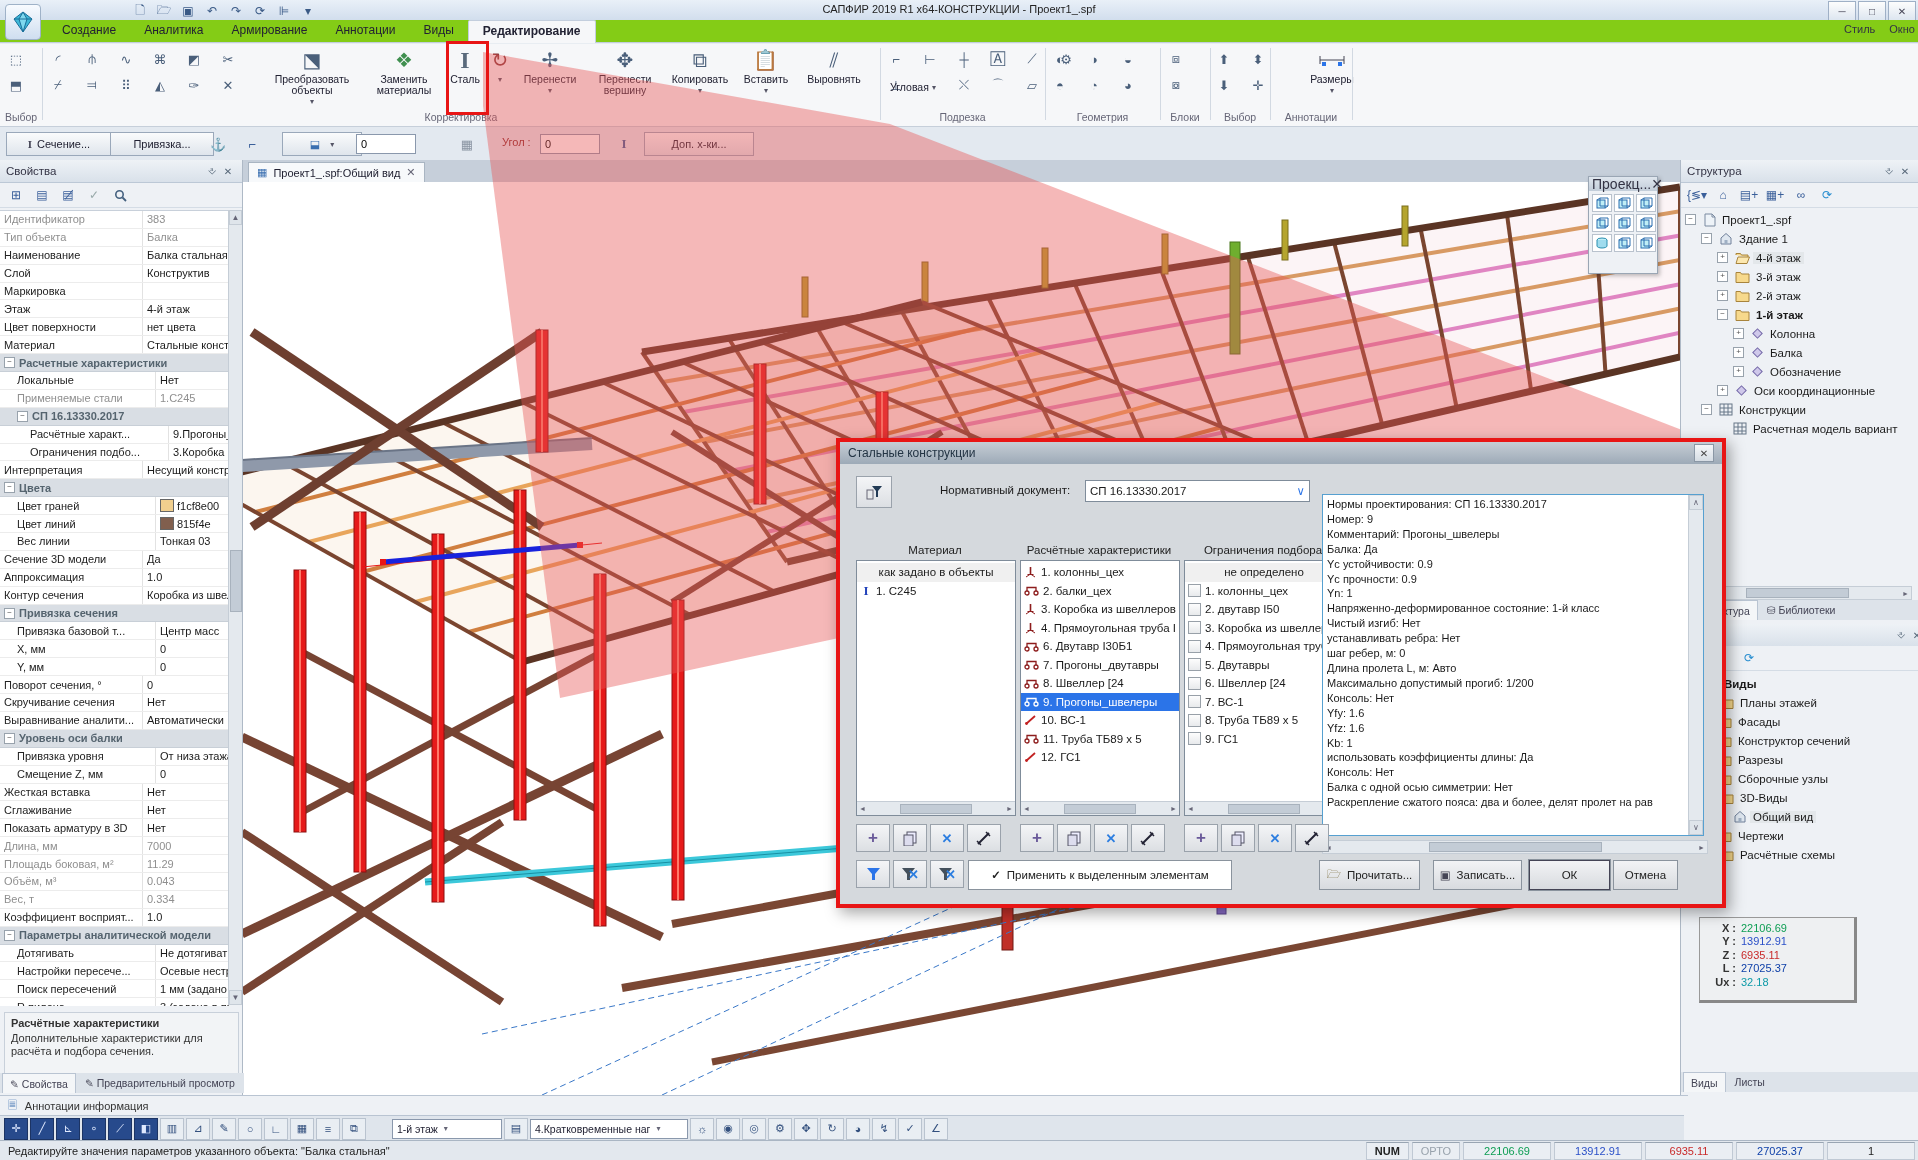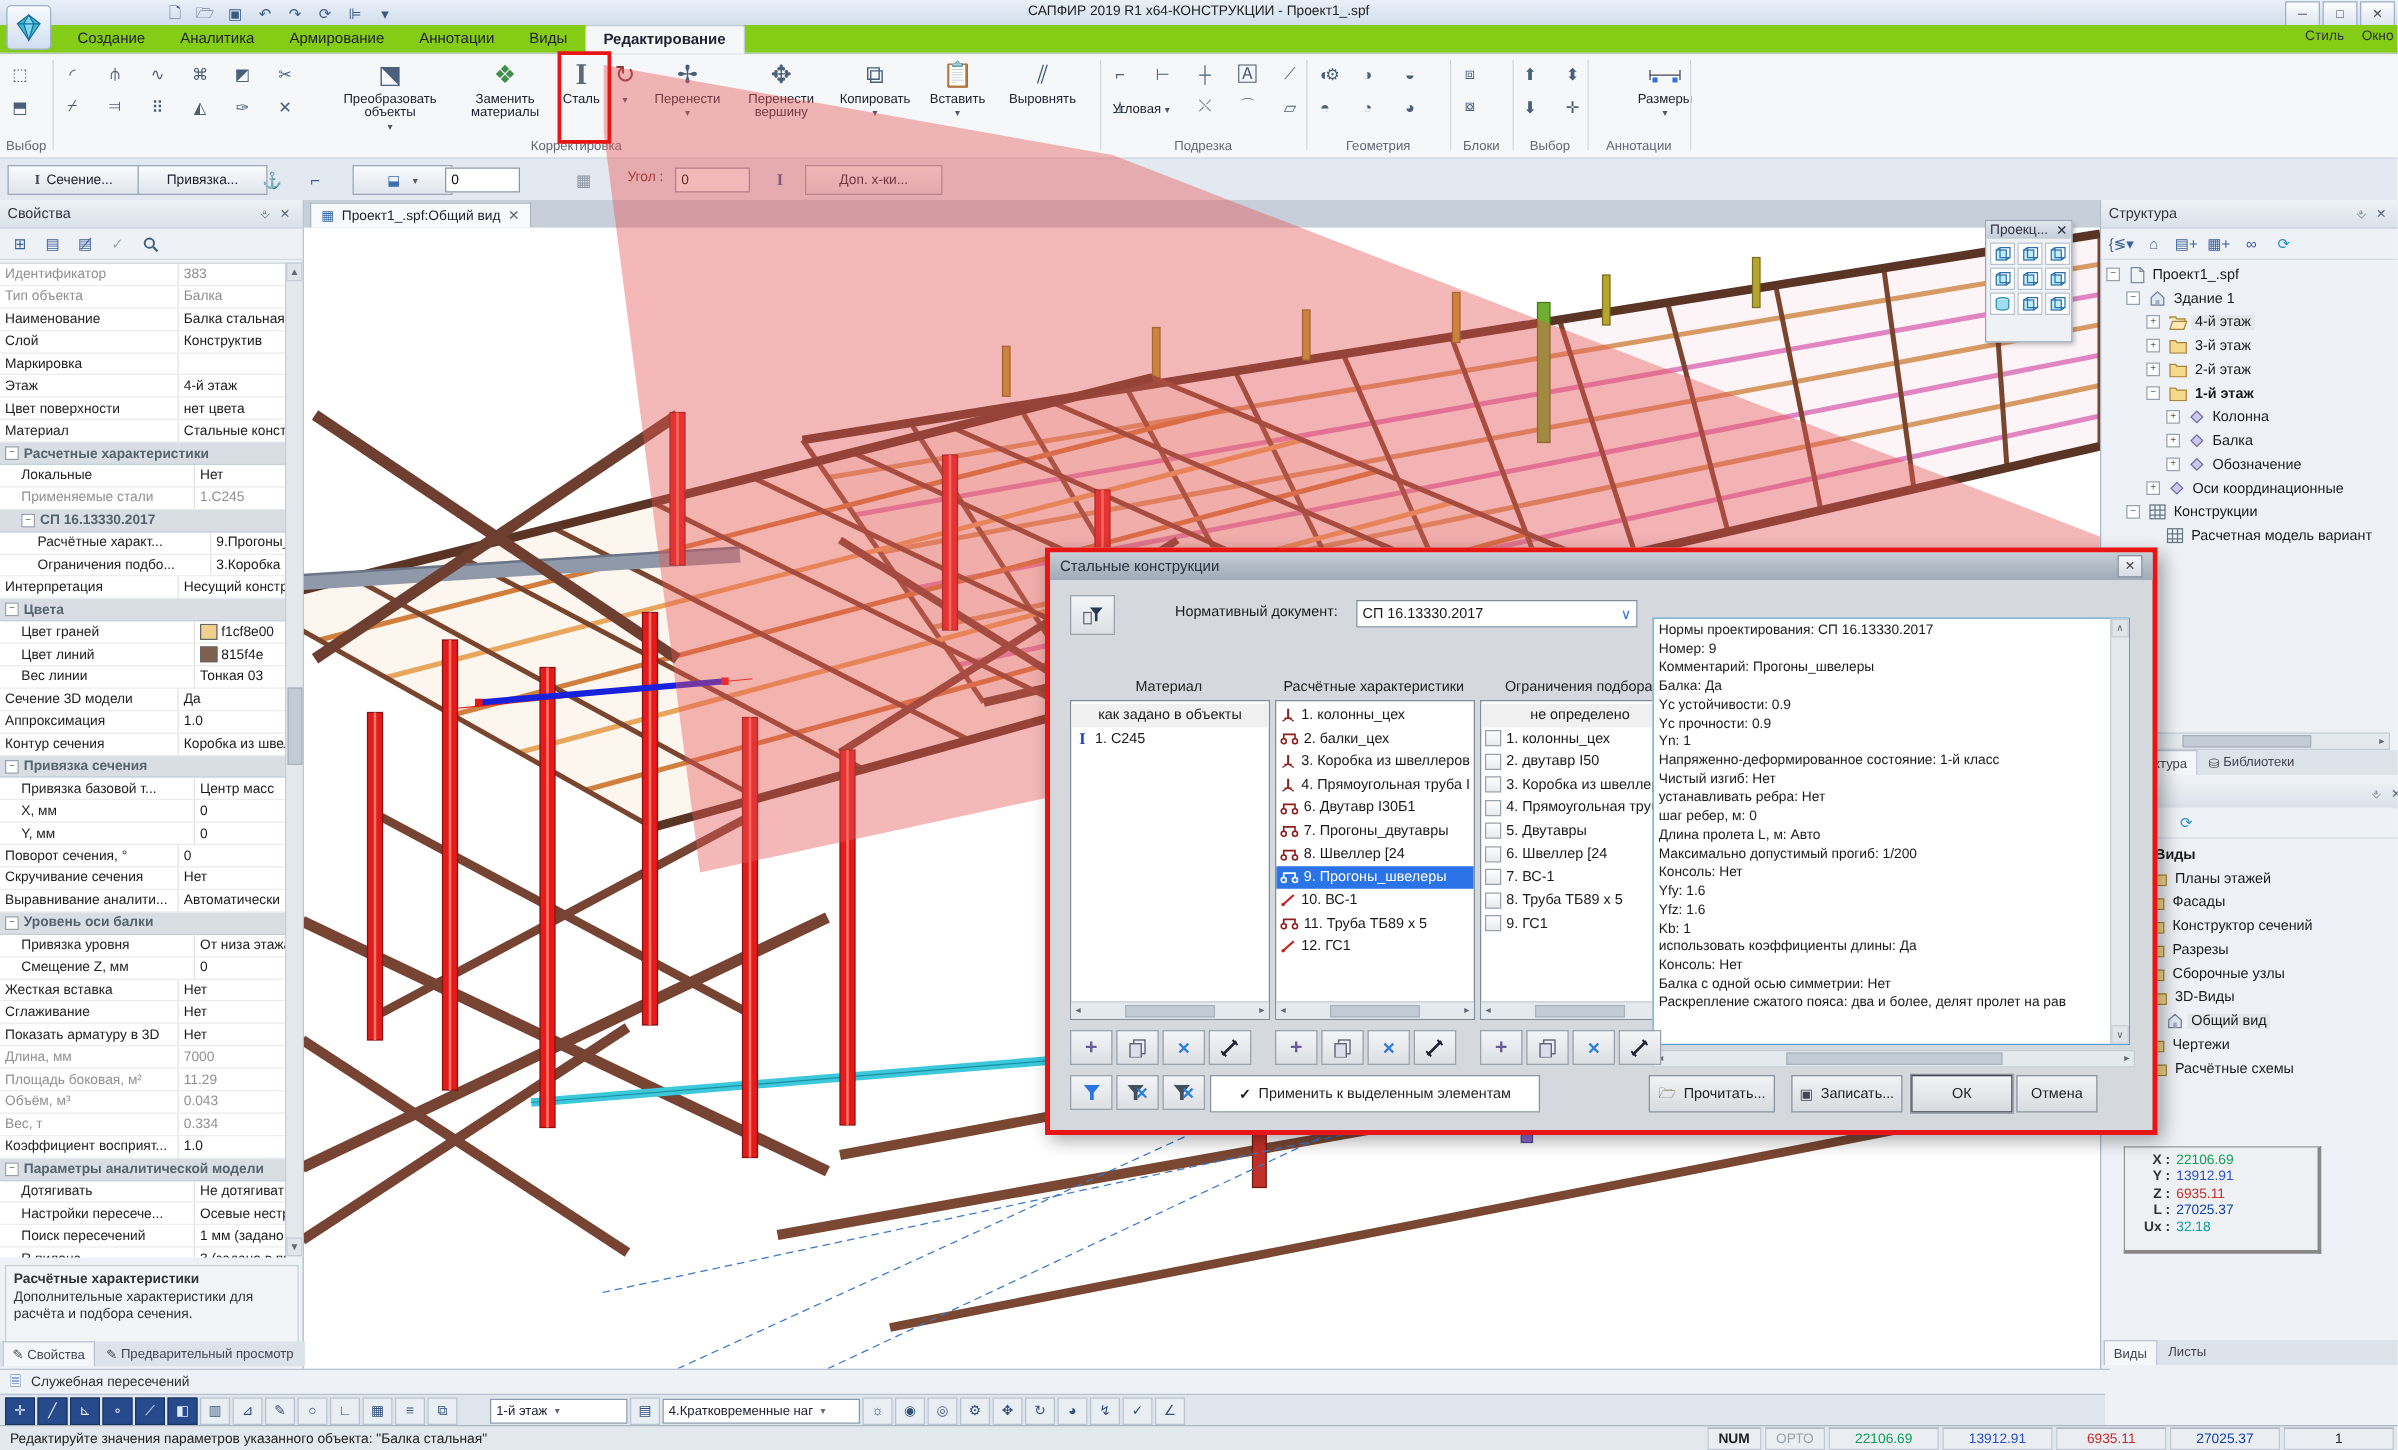--- a/index.html
+++ b/index.html
@@ -72,21 +72,21 @@
   .btab{font-size:10.5px;padding:2px 7px;color:#445;display:flex;align-items:center;gap:3px;}
   .btab.on{background:#f4f6f8;border:1px solid #b9c4d2;border-bottom:none;}
   
   #viewport{left:242px;top:160px;width:1438px;height:935px;background:#cfd7e0;z-index:1;}
   #vtabbar{position:absolute;left:0;top:0;width:1438px;height:22px;background:#c6cfda;border-bottom:1px solid #a9b5c2;display:flex;}
   .vtab{margin-left:6px;margin-top:2px;background:#f7f9fb;border:1px solid #a9b5c2;border-bottom:none;height:19px;
         display:flex;align-items:center;gap:6px;padding:0 8px;font-size:11px;color:#223;}
   #canvas{position:absolute;left:0;top:22px;width:1438px;height:913px;background:#ffffff;overflow:hidden;}
   
   #palette{left:1588px;top:176px;width:68px;height:96px;background:#eef1f5;border:1px solid #9aa6b4;z-index:4;box-shadow:2px 2px 4px rgba(0,0,0,.25);}
-  #palette .ph{height:14px;background:linear-gradient(#dfe6ee,#c2cdd9);font-size:11px;display:flex;align-items:center;padding:0 3px;color:#334;}
+  #palette .ph{height:14px;background:linear-gradient(#dfe6ee,#c2cdd9);font-size:14px;display:flex;align-items:center;padding:0 3px;color:#334;}
   #palette .grid{display:grid;grid-template-columns:repeat(3,1fr);gap:2px;padding:3px;}
   .palico{width:18px;height:16px;border:1px solid #b9c2cd;background:#fff;display:flex;align-items:center;justify-content:center;}
   
   #rightcol{left:1680px;top:160px;width:238px;height:980px;background:#eef1f5;border-left:1px solid #aeb9c6;z-index:30;}
   .tree{font-size:11.5px;}
   .titem{height:19px;display:flex;align-items:center;white-space:nowrap;overflow:hidden;}
   .titem .lbl{padding:0 3px;}
   .titem.hl .lbl{background:#e3e7ea;}
   .titem.b .lbl{font-weight:bold;}
   .hscroll{height:12px;background:#e4e9ee;border:1px solid #c5cdd6;display:flex;align-items:center;justify-content:space-between;font-size:7px;color:#667;padding:0 2px;}
@@ -1075,21 +1075,21 @@
         <span>Виды</span>
       </span>
     <span class="btab">
         <span>Листы</span>
       </span>
   </div>
 </div>
 
 <div id="servicebar" class="abs">
   <span style="color:#3a6fb0">🗏</span>
-  <span>Служебная пересечений</span>
+  <span>Аннотации информация</span>
 </div>
 
 <div id="snapbar" class="abs">
     <span class="snbtn on">✛</span>
     <span class="snbtn on">╱</span>
     <span class="snbtn on">⊾</span>
     <span class="snbtn on">∘</span>
     <span class="snbtn on">⟋</span>
     <span class="snbtn on">◧</span>
     <span class="snbtn">▥</span>

